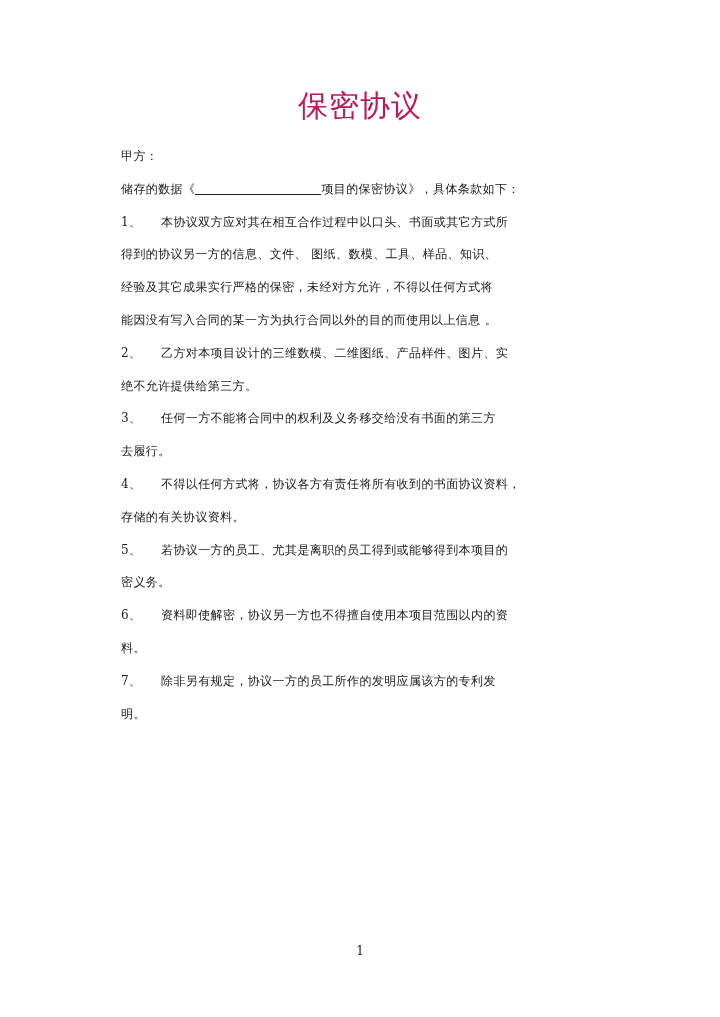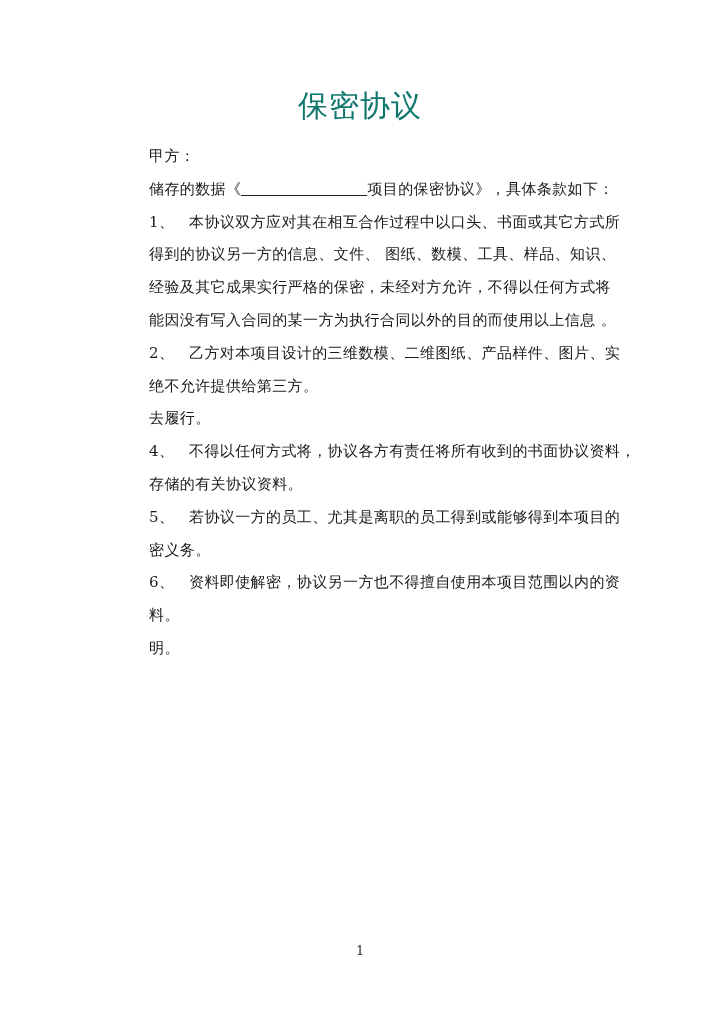--- a/index.html
+++ b/index.html
@@ -1,21 +1,21 @@
 <!DOCTYPE html>
 <html><head>
 <meta charset="utf-8">
 <style>
   html,body{margin:0;padding:0;background:#fff;}
   body{width:720px;height:1017px;position:relative;overflow:hidden;
        font-family:"DejaVu Sans",sans-serif;color:#1a1a1a;}
   .title{position:absolute;top:86px;left:0;width:720px;text-align:center;
-         font-family:"DejaVu Serif",serif;font-size:30px;letter-spacing:1px;color:#0f766e;}
+         font-family:"DejaVu Serif",serif;font-size:30px;letter-spacing:1px;color:#be185d;}
   .body{position:absolute;top:140px;left:121px;width:520px;}
-  .line{height:32.8px;line-height:32.8px;font-size:15px;white-space:nowrap;letter-spacing:0.4px;margin-left:28px;}
+  .line{height:32.8px;line-height:32.8px;font-size:12px;white-space:nowrap;letter-spacing:0.4px;}
   .indent{padding-left:28px;}
   .num{display:inline-block;width:40px;font-family:"DejaVu Serif",serif;}
   .blank{display:inline-block;width:126px;border-bottom:1px solid #222;height:18px;vertical-align:-2px;}
   .pagenum{position:absolute;top:944px;left:0;width:720px;text-align:center;
            font-family:"DejaVu Serif",serif;font-size:12px;color:#222;}
 </style>
 </head>
 <body>
 
 <div class="title">保密协议</div>
@@ -27,27 +27,29 @@
   </div>
 
   <div class="line"><span class="num">1、</span><span>本协议双方应对其在相互合作过程中以口头、书面或其它方式所</span></div>
   <div class="line">得到的协议另一方的信息、文件、 图纸、数模、工具、样品、知识、</div>
   <div class="line">经验及其它成果实行严格的保密，未经对方允许，不得以任何方式将</div>
   <div class="line">能因没有写入合同的某一方为执行合同以外的目的而使用以上信息 。</div>
 
   <div class="line"><span class="num">2、</span><span>乙方对本项目设计的三维数模、二维图纸、产品样件、图片、实</span></div>
   <div class="line">绝不允许提供给第三方。</div>
 
+  <div class="line"><span class="num">3、</span><span>任何一方不能将合同中的权利及义务移交给没有书面的第三方</span></div>
   <div class="line">去履行。</div>
 
   <div class="line"><span class="num">4、</span><span>不得以任何方式将，协议各方有责任将所有收到的书面协议资料，</span></div>
   <div class="line">存储的有关协议资料。</div>
 
   <div class="line"><span class="num">5、</span><span>若协议一方的员工、尤其是离职的员工得到或能够得到本项目的</span></div>
   <div class="line">密义务。</div>
 
   <div class="line"><span class="num">6、</span><span>资料即使解密，协议另一方也不得擅自使用本项目范围以内的资</span></div>
   <div class="line">料。</div>
 
+  <div class="line"><span class="num">7、</span><span>除非另有规定，协议一方的员工所作的发明应属该方的专利发</span></div>
   <div class="line">明。</div>
 </div>
 
 <div class="pagenum">1</div>
 
 </body></html>

